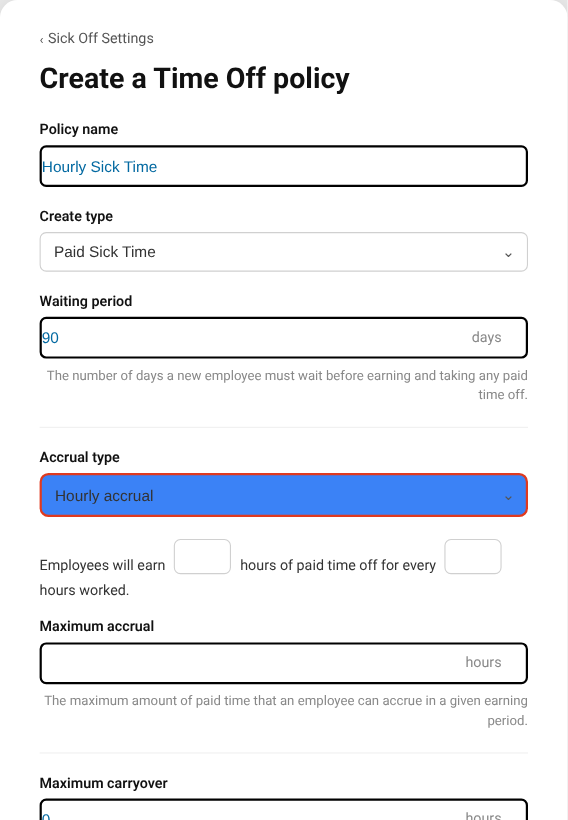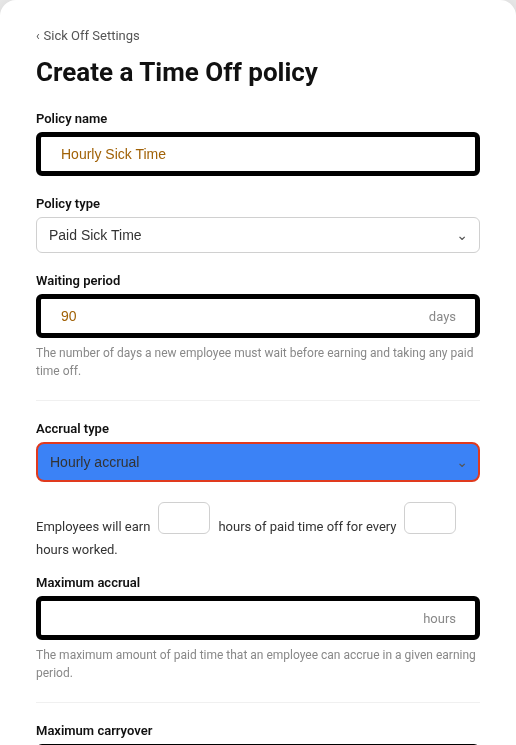--- a/index.html
+++ b/index.html
@@ -59,25 +59,25 @@
     .field-label {
       font-size: 13px;
       font-weight: 600;
       color: #111;
       margin-bottom: 6px;
       display: block;
     }
 
     .text-input {
       width: 100%;
-      border: 5px solid #000000;
+      border: 2px solid #000000;
       border-radius: 6px;
-      padding: 9px 20px;
-      font-size: 14px;
-      color: #a16207;
+      padding: 9px 0;
+      font-size: 14px;
+      color: #0369a1;
       outline: none;
       background: #fff;
     }
 
     .select-wrapper {
       position: relative;
       width: 100%;
       border-radius: 17px;
     }
 
@@ -121,20 +121,21 @@
       font-size: 13px;
       color: #888;
       pointer-events: none;
     }
 
     .helper-text {
       font-size: 12px;
       color: #888;
       margin-top: 6px;
       line-height: 1.5;
+      text-align: right;
     }
 
     .divider {
       height: 1px;
       background: #f0f0f0;
       margin: 20px 0;
     }
 
     .accrual-type-select-wrapper {
       position: relative;
@@ -198,21 +199,21 @@
   </div>
 
   <h1 class="page-title">Create a Time Off policy</h1>
 
   <div class="field-group">
     <label class="field-label">Policy name</label>
     <input class="text-input" type="text" value="Hourly Sick Time" style="">
   </div>
 
   <div class="field-group">
-    <label class="field-label">Policy type</label>
+    <label class="field-label">Create type</label>
     <div class="select-wrapper">
       <select class="select-field">
         <option>Paid Sick Time</option>
         <option>Unpaid Time Off</option>
         <option>PTO</option>
       </select>
       <span class="select-chevron">⌄</span>
     </div>
   </div>
 

